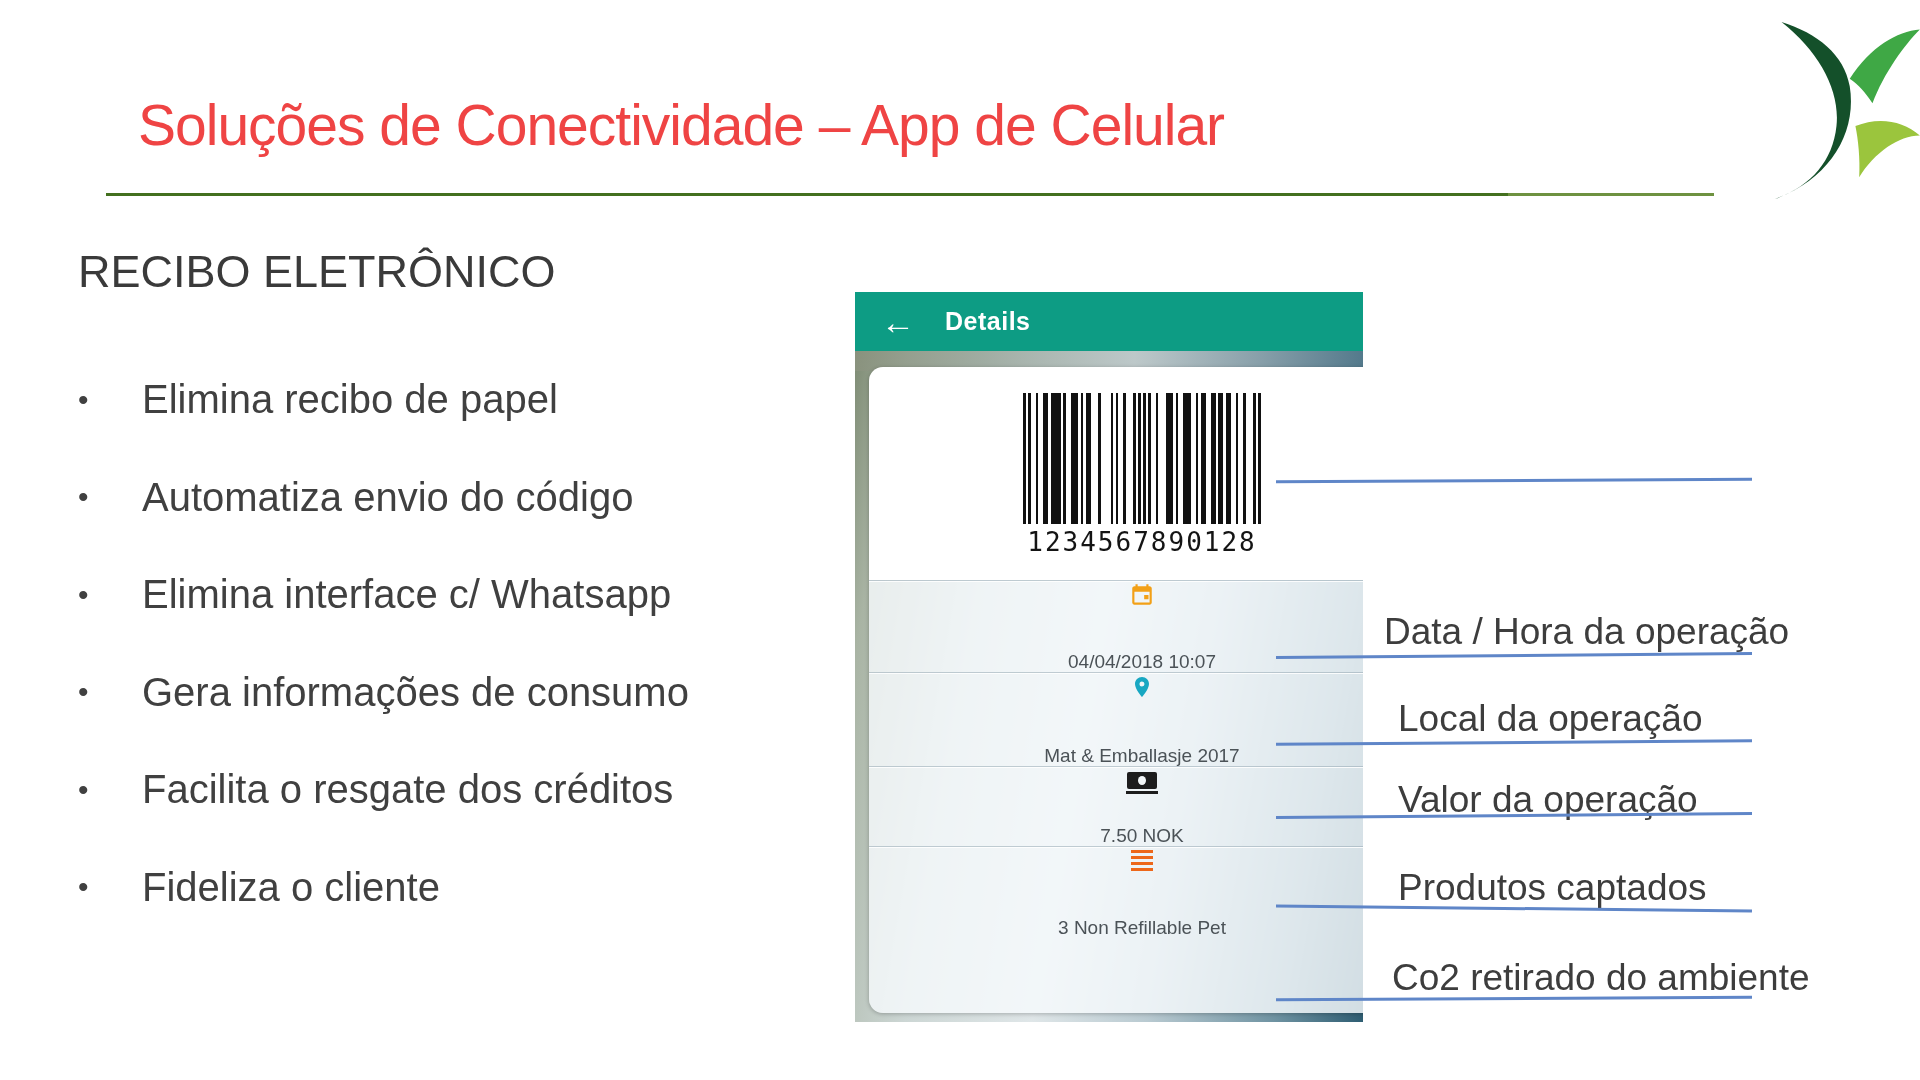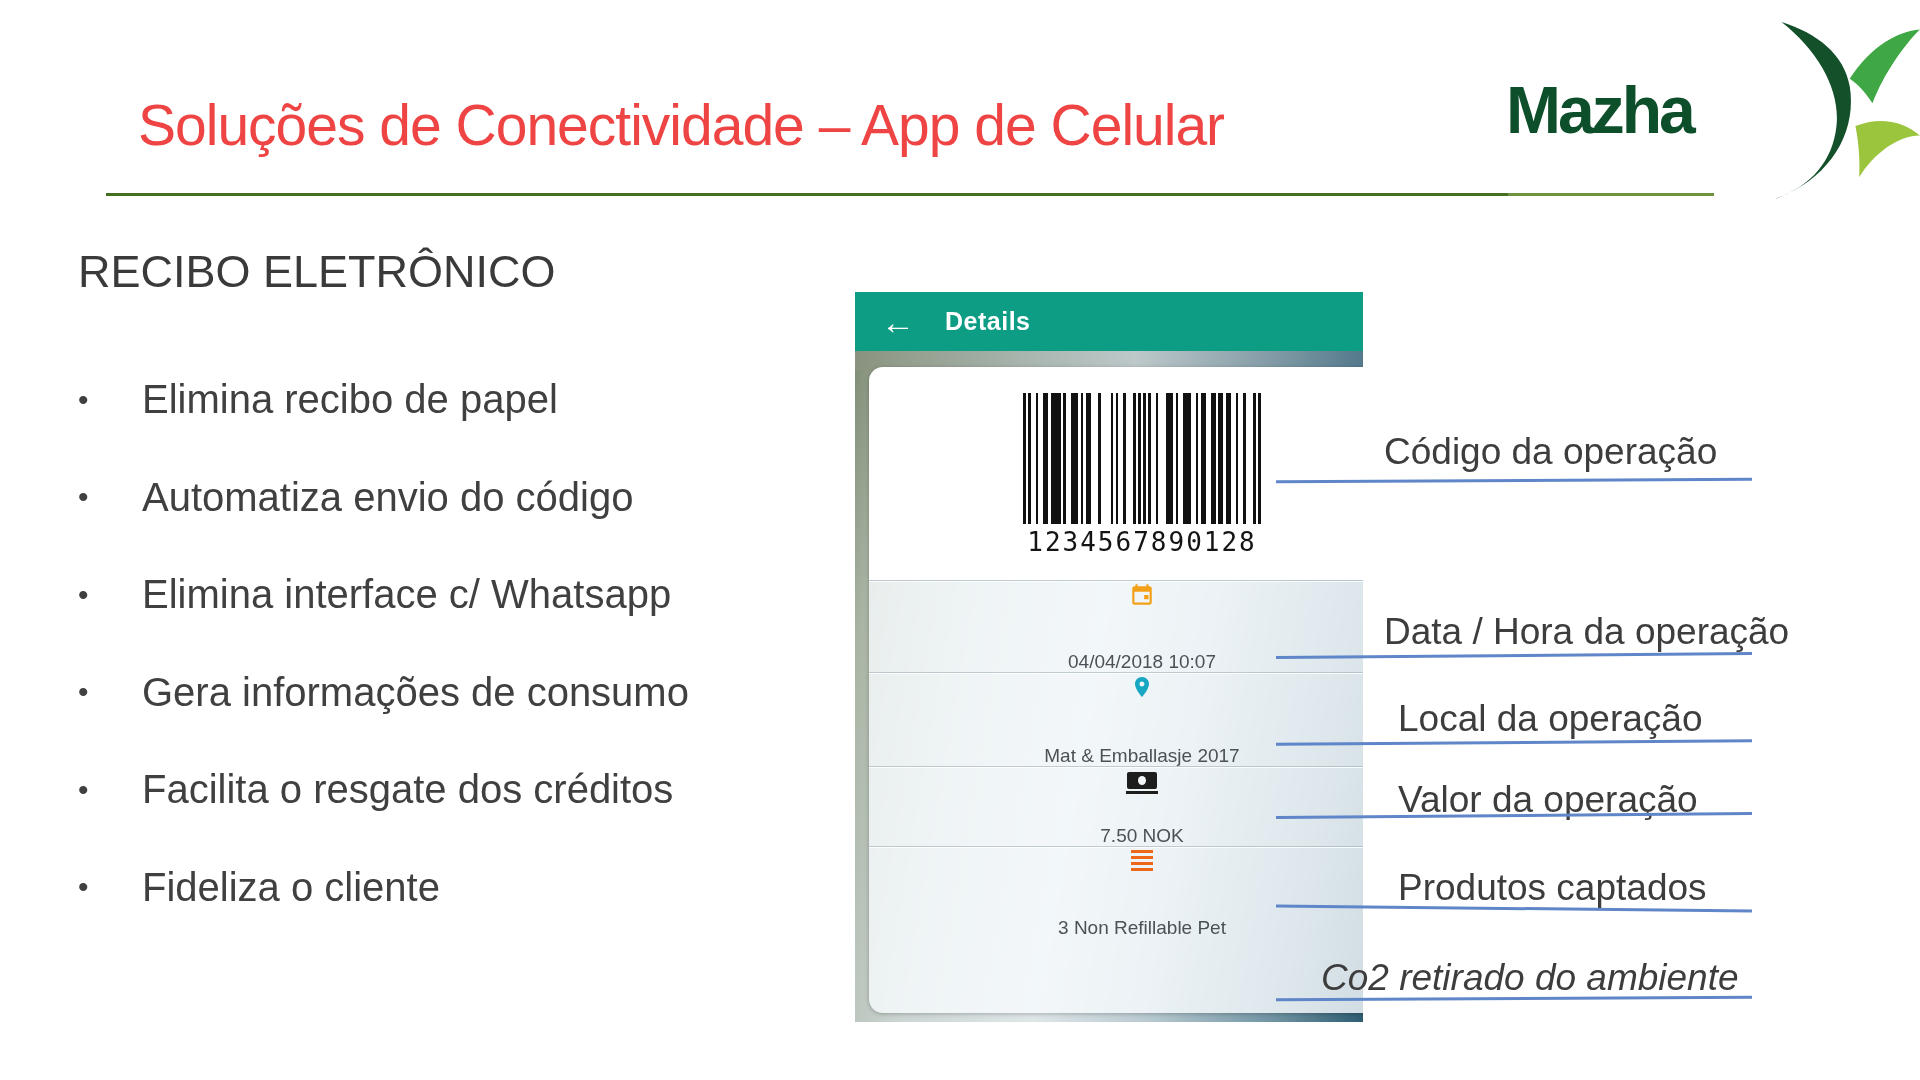--- a/index.html
+++ b/index.html
@@ -76,33 +76,32 @@
   .cl2{top:654px;transform:rotate(-0.5deg);}
   .cl3{top:741px;transform:rotate(-0.4deg);}
   .cl4{top:814px;transform:rotate(-0.5deg);}
   .cl5{top:907px;transform:rotate(0.6deg);}
   .cl6{top:997px;transform:rotate(-0.3deg);}
   .lb1{left:1384px;top:428px;}
   .lb2{left:1384px;top:608px;}
   .lb3{left:1398px;top:695px;}
   .lb4{left:1398px;top:776px;}
   .lb5{left:1398px;top:864px;}
-  .lb6{left:1321px;top:954px;font-style:italic;}
+  .lb6{left:1392px;top:954px;}
 </style>
 </head>
 <body>
 
 <div class="slide">
 
   <div class="slide-title">Soluções de Conectividade – App de Celular</div>
   <div class="title-rule dark" style="background: rgb(67, 112, 31);"></div>
   <div class="title-rule light" style="background: rgb(110, 146, 64);"></div>
 
   <div class="logo">
-    <div class="logo-text" style="color: rgb(14, 79, 43);">Mazha</div>
     <svg class="logo-swoosh" width="190" height="180" viewBox="0 0 200 190">
       <path id="swooshDark" d="M52,2 C92,34 114,74 110,112 C106,150 82,176 45,189 C102,168 132,120 124,70 C118,36 90,14 52,2 Z" fill="#14502a"></path>
       <path id="swooshMid" d="M124,62 C146,28 174,12 198,10 C182,26 160,56 148,88 C141,77 133,68 124,62 Z" fill="#3fa845"></path>
       <path id="swooshLight" d="M130,112 C154,102 180,106 198,122 C176,122 150,140 134,166 C135,146 133,127 130,112 Z" fill="#9bc53d"></path>
     </svg>
   </div>
 
   <div class="section-heading">RECIBO ELETRÔNICO</div>
   <ul class="bullet-list">
     <li class="bullet-item">
@@ -230,21 +229,20 @@
         <div class="app-row">
           <div class="row-icon">
               <div class="stripes"></div>
             </div>
           <div class="row-text">3 Non Refillable Pet</div>
         </div>
       </div>
     </div>
   </div>
 
-  <div class="callout-label lb1">Código da operação</div>
   <div class="callout-label lb3">Local da operação</div>
   <div class="callout-label lb2">Data / Hora da operação</div>
   <div class="callout-label lb4">Valor da operação</div>
   <div class="callout-label lb5">Produtos captados</div>
   <div class="callout-label lb6">Co2 retirado do ambiente</div>
   <div class="callout-line cl1" style="background: rgb(95, 134, 200);"></div>
   <div class="callout-line cl2" style="background: rgb(95, 134, 200);"></div>
   <div class="callout-line cl3" style="background: rgb(95, 134, 200);"></div>
   <div class="callout-line cl4" style="background: rgb(95, 134, 200);"></div>
   <div class="callout-line cl5" style="background: rgb(95, 134, 200);"></div>

